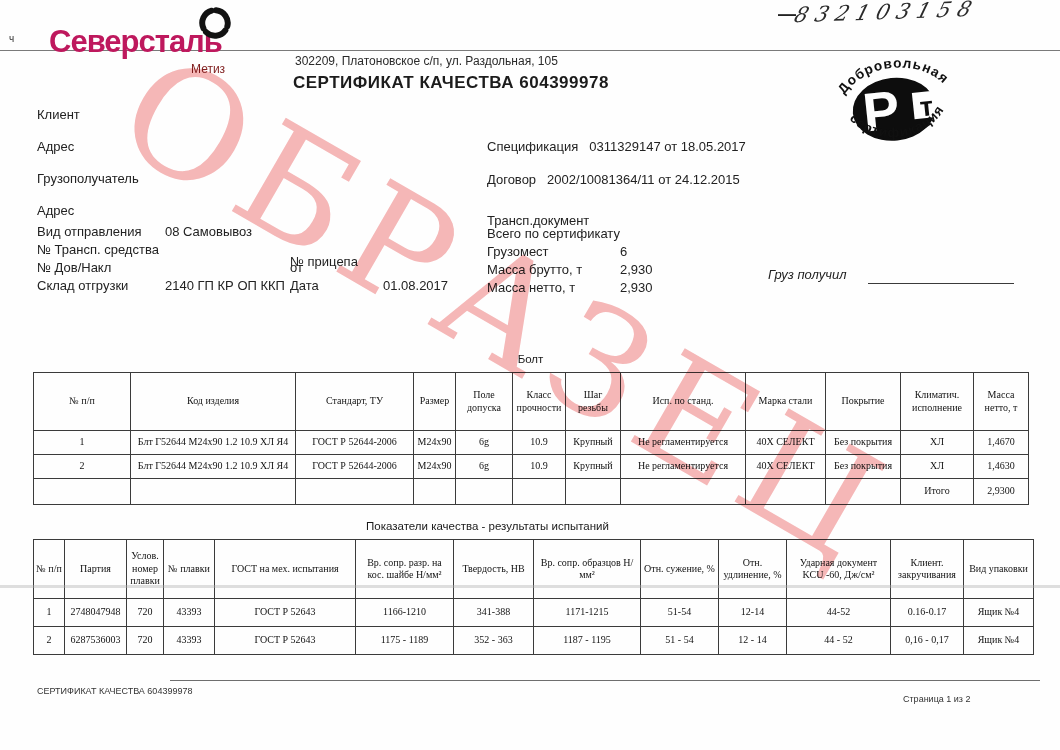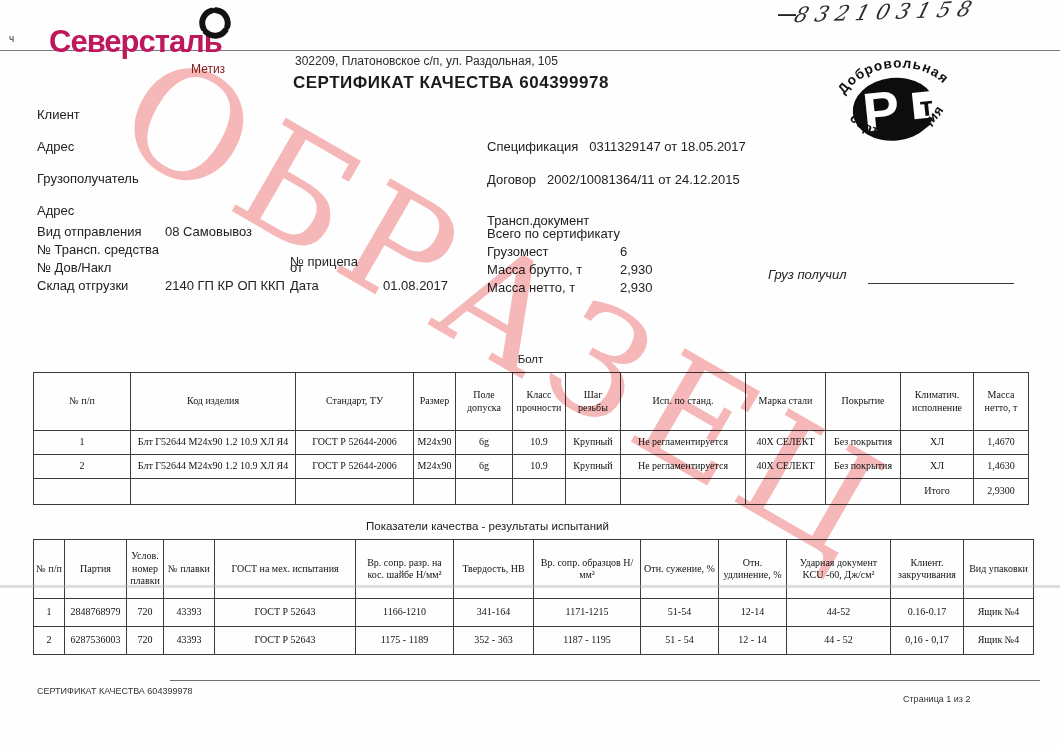--- a/index.html
+++ b/index.html
@@ -228,26 +228,26 @@
       <td>Твердость, НВ</td>
       <td>Вр. сопр. образцов Н/мм²</td>
       <td>Отн. сужение, %</td>
       <td>Отн. удлинение, %</td>
       <td>Ударная документ KCU -60, Дж/см²</td>
       <td>Клиент. закручивания</td>
       <td>Вид упаковки</td>
     </tr>
     <tr class="r">
       <td>1</td>
-      <td>2848768979</td>
+      <td>2748047948</td>
       <td>720</td>
       <td>43393</td>
       <td>ГОСТ Р 52643</td>
       <td>1166-1210</td>
-      <td>341-164</td>
+      <td>341-388</td>
       <td>1171-1215</td>
       <td>51-54</td>
       <td>12-14</td>
       <td>44-52</td>
       <td>0.16-0.17</td>
       <td>Ящик №4</td>
     </tr>
     <tr class="r">
       <td>2</td>
       <td>6287536003</td>

